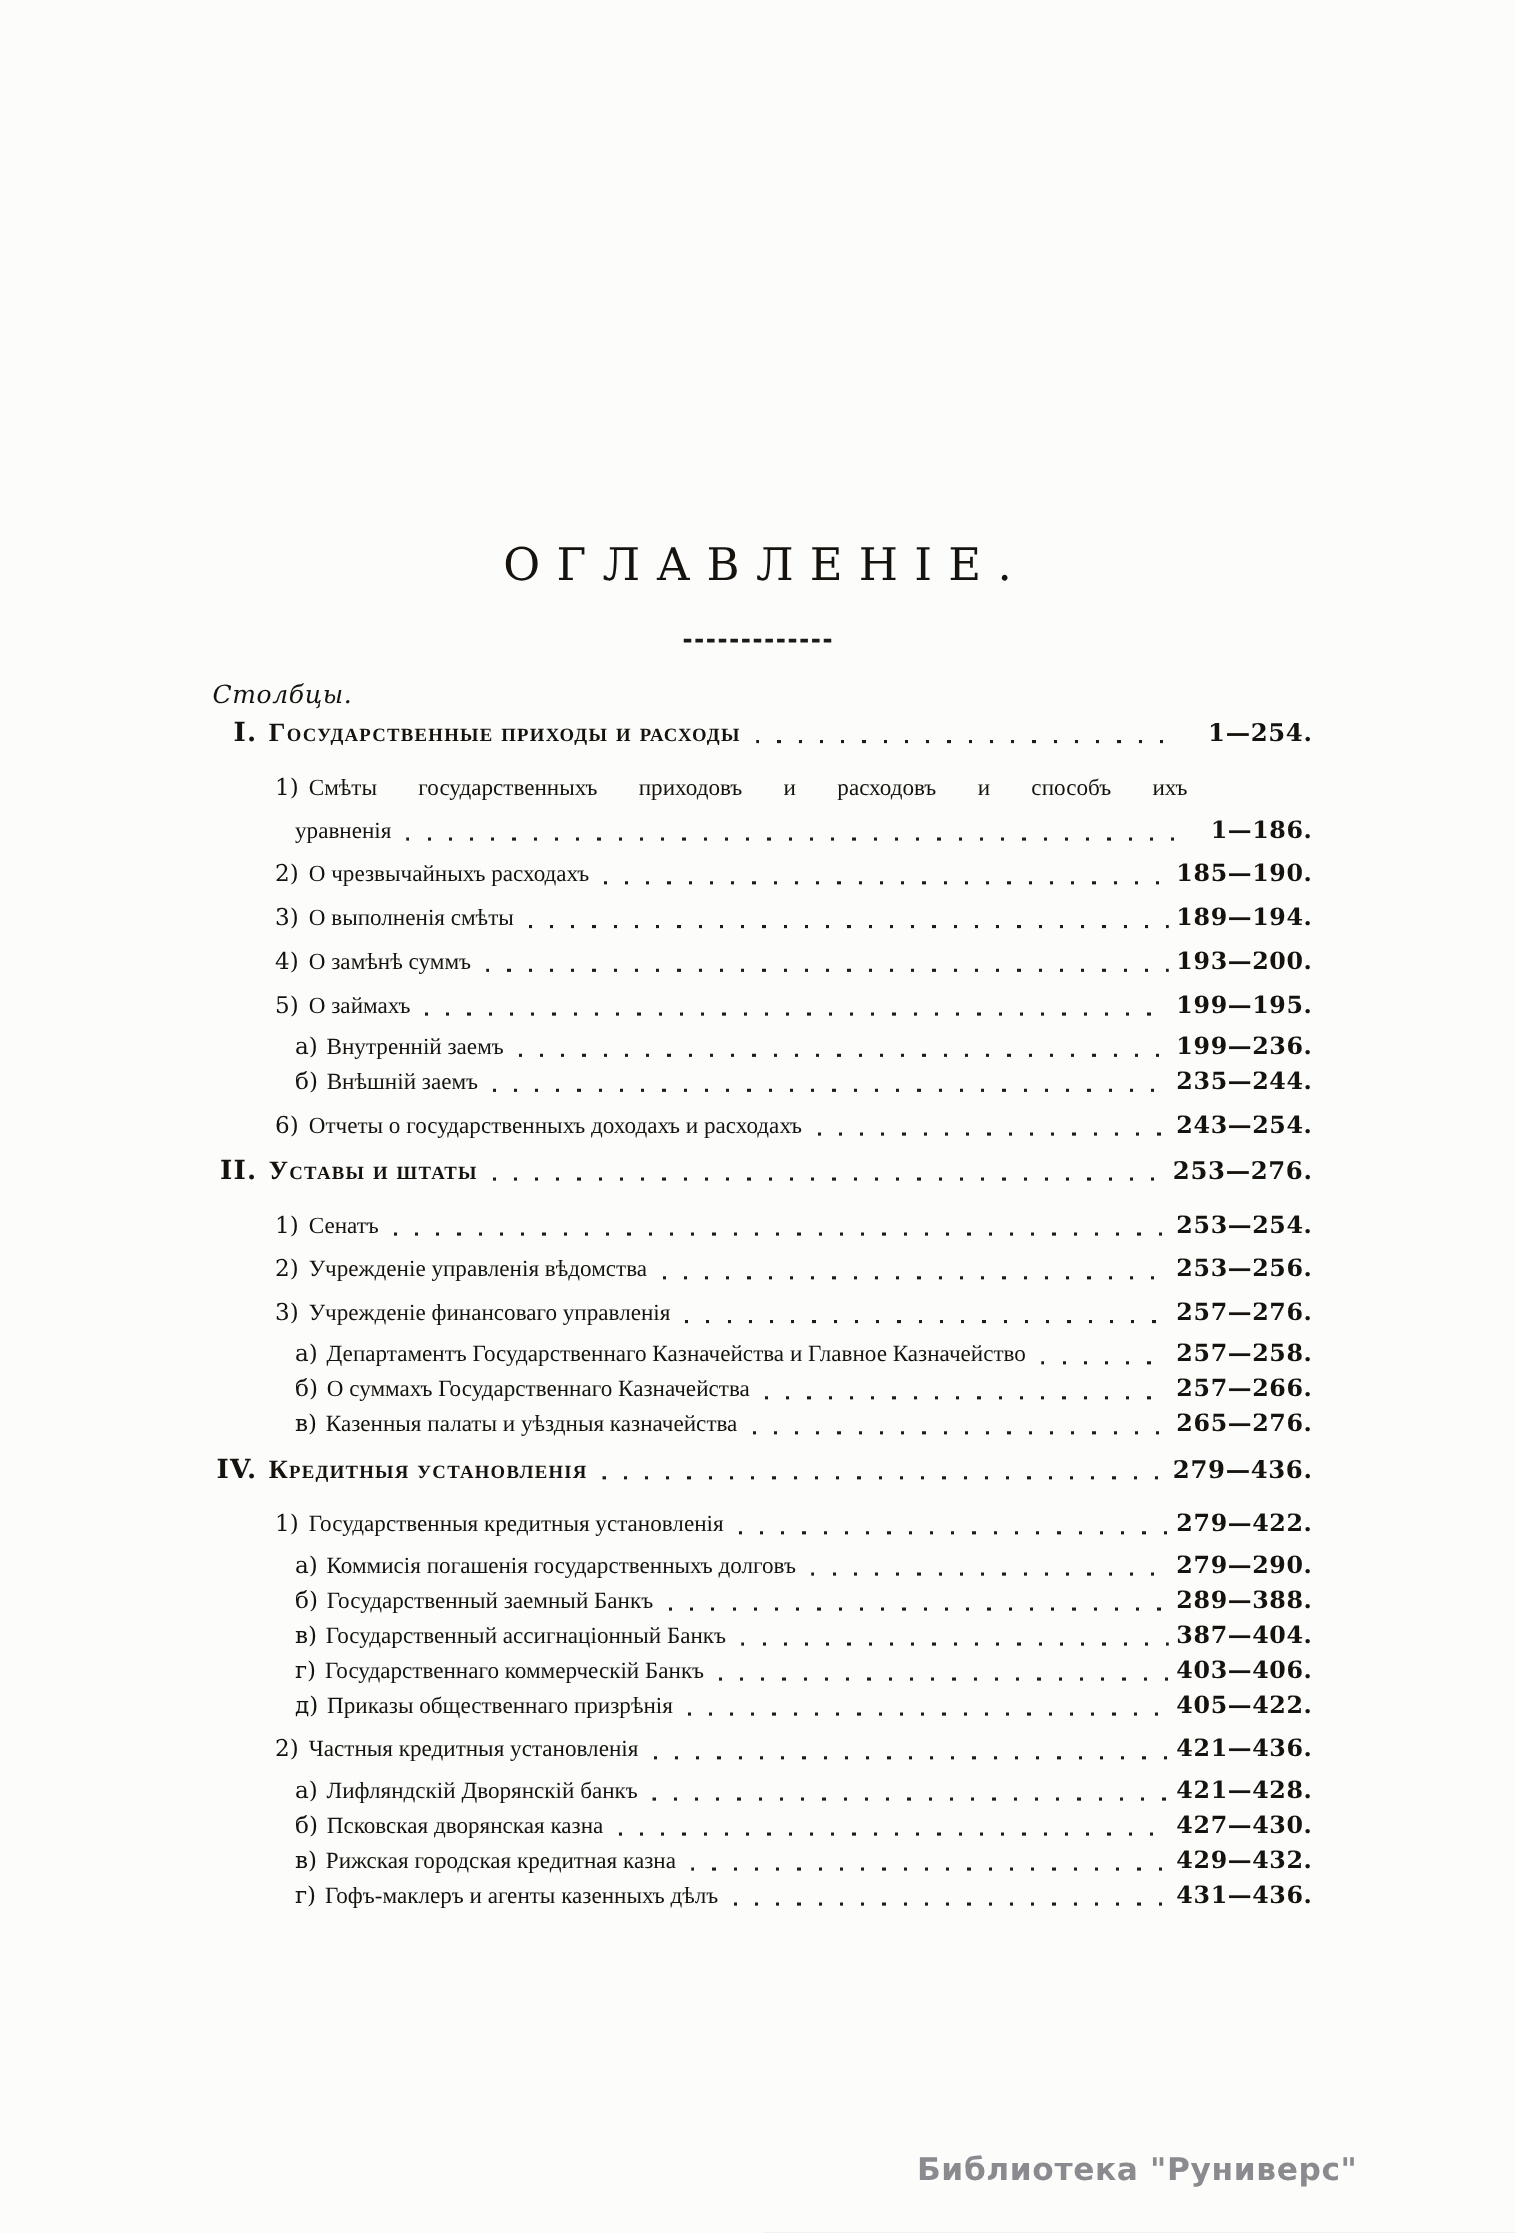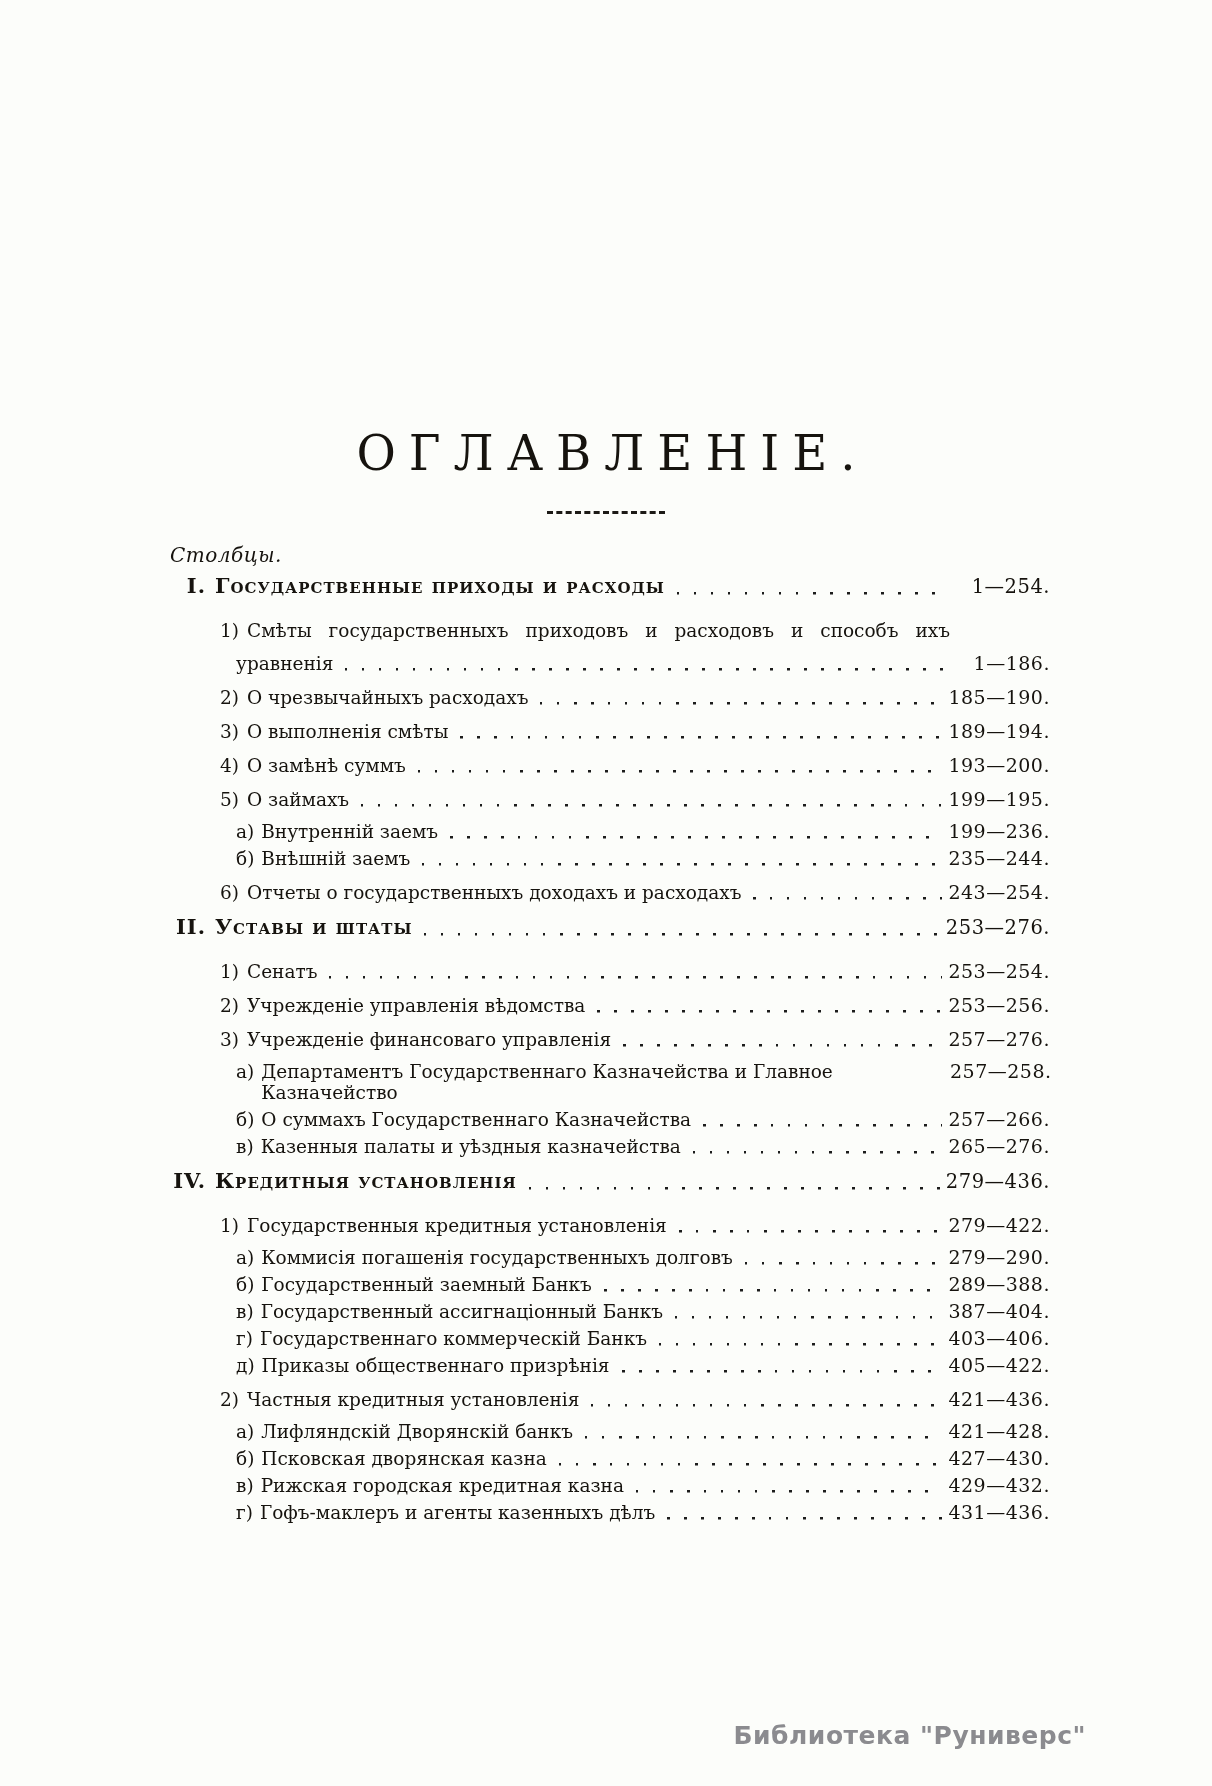--- a/index.html
+++ b/index.html
@@ -10,21 +10,21 @@
     margin: 0 auto;
     background: #fcfdfa;
     font-family: "DejaVu Serif", serif;
     color: #16130e;
     overflow: hidden;
   }
   .title {
     margin: 0;
     padding-top: 433px;
     text-align: center;
-    font-size: 48px;
+    font-size: 36px;
     font-weight: normal;
     letter-spacing: 13px;
     padding-left: 13px; 
     line-height: 40px;
     white-space: nowrap;
   }
   .divider {
     width: 118px;
     height: 0;
     margin: 38px auto 0 auto;
@@ -61,21 +61,21 @@
     line-height: 22px;
     font-weight: bold;
     font-variant: small-caps;
     letter-spacing: 1px;
   }
   .num { white-space: pre; }
   .section .num { min-width: 36px; text-align: right; margin-right: 9px; }
   .item .num { margin-left: 50px; margin-right: 8px; }
   .sub  .num { margin-left: 66px; margin-right: 7px; }
   .cont .label { margin-left: 66px; }
-  .label { white-space: normal; }
+  .label { white-space: normal; font-family: Liberation Serif, serif; }
   .label.justify {
     flex: 1;
     text-align: justify;
     text-align-last: justify;
   }
   .leader {
     flex: 1;
     align-self: flex-end;
     height: 19px;
     margin: 0 6px 0 12px;
@@ -83,21 +83,21 @@
     background-size: 100% 2.5px;
     background-repeat: no-repeat;
     background-position: left bottom 4px;
   }
   .pages {
     min-width: 100px;
     text-align: right;
     white-space: nowrap;
     font-size: 19px;
     font-variant: normal;
-    font-weight: normal;
+    font-weight: bold;
     letter-spacing: 0.5px;
   }
   .section .pages { font-size: 19.5px; }
   .watermark {
     position: absolute;
     right: 126px;
     bottom: 36px;
     font-family: "DejaVu Sans", sans-serif;
     font-weight: bold;
     font-size: 25px;

